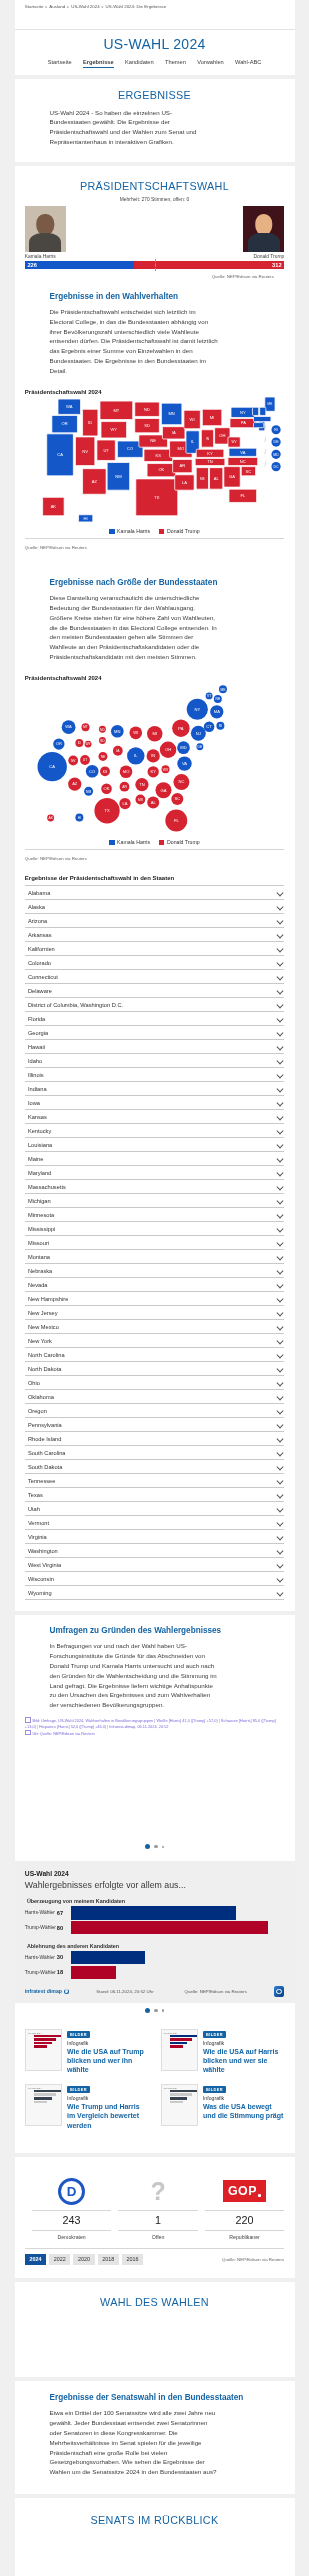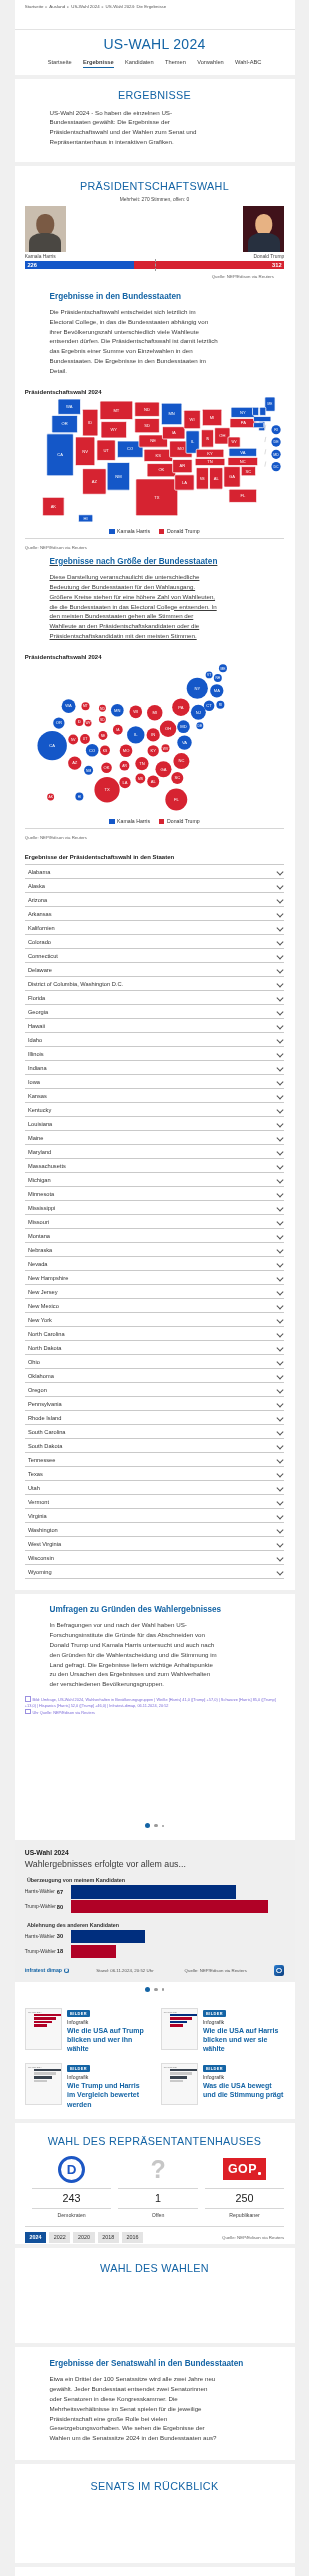--- a/index.html
+++ b/index.html
@@ -64,21 +64,21 @@
   .src-row{margin:4.1px 10.3px 0 10.3px;padding-top:2.6px;}
   svg text{font-family:"Liberation Sans",sans-serif;}
   
   .acc-title{margin:13.4px 10.3px 4.1px 10.3px;}
   .acc{margin:0 10.3px;}
   .acc .row{display:flex;align-items:center;justify-content:space-between;height:13px;border-top:0.5px solid #c9c9c9;
             font-size:5.7px;color:#333;cursor:pointer;padding:0 3.1px;}
   .acc .row:last-child{border-bottom:0.5px solid #c9c9c9;}
   .chev{width:3.6px;height:3.6px;border-right:0.8px solid #555;border-bottom:0.8px solid #555;transform:rotate(45deg) translateY(-1px);}
   
-  .polls{padding-top:11.3px;padding-bottom:10px;}
+  .polls{padding-top:11.3px;padding-bottom:23px;}
   .altline{font-size:3.9px;color:#7a6ad8;margin:7.2px 10.3px 0 10.3px;line-height:1.5;}
   .brk{display:inline-block;width:4.1px;height:3.6px;border:0.5px solid #9a8fe0;margin-right:1.5px;vertical-align:-0.5px;position:relative;}
   .spacer-carousel{height:102px;}
   .dots{display:flex;justify-content:center;align-items:center;gap:4.1px;margin-top:5.2px;}
   .dots .d1{width:5.2px;height:5.2px;border-radius:50%;background:#1464a5;}
   .dots .d2{width:3.6px;height:3.6px;border-radius:50%;background:#9a9a9a;}
   .dots .d3{width:2.1px;height:2.1px;border-radius:50%;background:#9a9a9a;}
   .chartcard{background:#efefef;margin:11.3px 0 0 0;padding:9.3px 10.3px 6.2px 10.3px;}
   .chartcard .kick{font-size:6.7px;font-weight:700;color:#222;}
   .chartcard .title{font-size:8.8px;color:#3a3a3a;margin-top:3.1px;}
@@ -187,21 +187,21 @@
         <span>226</span>
       </div>
     <div class="b bt" id="ev-t" style="width: 57.9926%;">
         <span>312</span>
       </div>
     <div class="evmark" id="ev-mark" style="left: 50.1859%;"></div>
   </div>
   <div class="quelle q-right">Quelle: NEP/Edison via Reuters</div>
 
   <div style="margin-top:13.4px;">
-    <h3 class="sub">Ergebnisse in den Bundesstaaten</h3>
+    <h3 class="sub">Ergebnisse in den Wahlverhalten</h3>
     <p class="copy">Die Präsidentschaftswahl entscheidet sich letztlich im Electoral College, in das die Bundesstaaten abhängig von ihrer Bevölkerungszahl unterschiedlich viele Wahlleute entsenden dürfen. Die Präsidentschaftswahl ist damit letztlich das Ergebnis einer Summe von Einzelwahlen in den Bundesstaaten. Die Ergebnisse in den Bundesstaaten im Detail.</p>
   </div>
 
   <div class="small-label map-label">Präsidentschaftswahl 2024</div>
   <svg id="geomap" viewBox="0 0 507 252" style="display:block;margin:2.1px 10.3px 0 10.3px;width:260px;height:129px;">
       <g>
         <rect x="64" y="4" width="44" height="30" rx="2" fill="#1457c8" stroke="#fff" stroke-width="1.5"></rect>
         <text x="86" y="21.5" text-anchor="middle" font-size="8" fill="#fff">WA</text>
       </g>
       <g>
@@ -403,21 +403,21 @@
         <circle cx="490" cy="136" r="9" fill="#1457c8"></circle>
         <text x="490" y="138.5" text-anchor="middle" font-size="7" fill="#fff">DC</text>
       </g>
     </svg>
   <div class="legend">
     <span><span class="sw" style="background:#1457c8"></span><span>Kamala Harris</span></span>
     <span><span class="sw" style="background:#d62331"></span><span>Donald Trump</span></span>
   </div>
   <div class="divider src-row"><span class="quelle">Quelle: NEP/Edison via Reuters</span></div>
 
-  <div style="margin-top:6px;text-decoration:underline;">
+  <div style="margin-top:27px;">
     <h3 class="sub">Ergebnisse nach Größe der Bundesstaaten</h3>
     <p class="copy">Diese Darstellung veranschaulicht die unterschiedliche Bedeutung der Bundesstaaten für den Wahlausgang. Größere Kreise stehen für eine höhere Zahl von Wahlleuten, die die Bundesstaaten in das Electoral College entsenden. In den meisten Bundesstaaten gehen alle Stimmen der Wahlleute an den Präsidentschaftskandidaten oder die Präsidentschaftskandidatin mit den meisten Stimmen.</p>
   </div>
 
   <div class="small-label map-label">Präsidentschaftswahl 2024</div>
   <svg id="bubblemap" viewBox="0 0 507 300" style="display:block;margin:1px 10.3px 0 10.3px;width:260px;height:154px;">
       <g>
         <circle cx="386" cy="12" r="7.8" fill="#1457c8"></circle>
         <text x="386" y="14.6" text-anchor="middle" font-size="6.5" fill="#fff">ME</text>
       </g>
@@ -931,21 +931,20 @@
           <div class="tb" style="background: rgb(201, 201, 201); width: 22px;"></div>
           <div class="tb" style="background: rgb(57, 67, 79); width: 17.5px;"></div>
           <div class="tb" style="background: rgb(201, 201, 201); width: 13px;"></div>
         </div>
         <div class="tzone"><span class="badge">BILDER</span><div class="kicker">Infografik</div><div class="tlink">Was die USA bewegt und die Stimmung prägt</div></div>
       </div>
     </div>
 </div>
 
 <div class="card house">
-  <h2 class="sec">WAHL DES REPRÄSENTANTENHAUSES</h2>
   <div class="house-flex">
     <div class="seats">
       <div class="seat-col">
         <div class="seat-logo">
             <div class="dem-logo">D</div>
           </div>
         <div class="seat-num">243</div>
         <div class="seat-lab">Demokraten</div>
       </div>
       <div class="seat-col">
@@ -955,21 +954,21 @@
         <div class="seat-num">1</div>
         <div class="seat-lab">Offen</div>
       </div>
       <div class="seat-col">
         <div class="seat-logo">
             <div class="gop-logo">
               <span>GOP</span>
               <span class="dot"></span>
             </div>
           </div>
-        <div class="seat-num">250</div>
+        <div class="seat-num">220</div>
         <div class="seat-lab">Republikaner</div>
       </div>
     </div>
   </div>
   <div class="years-row">
     <span id="years"><span class="yr active">2024</span><span class="yr">2022</span><span class="yr">2020</span><span class="yr">2018</span><span class="yr">2016</span></span>
     <span class="quelle">Quelle: NEP/Edison via Reuters</span>
   </div>
 </div>
 

